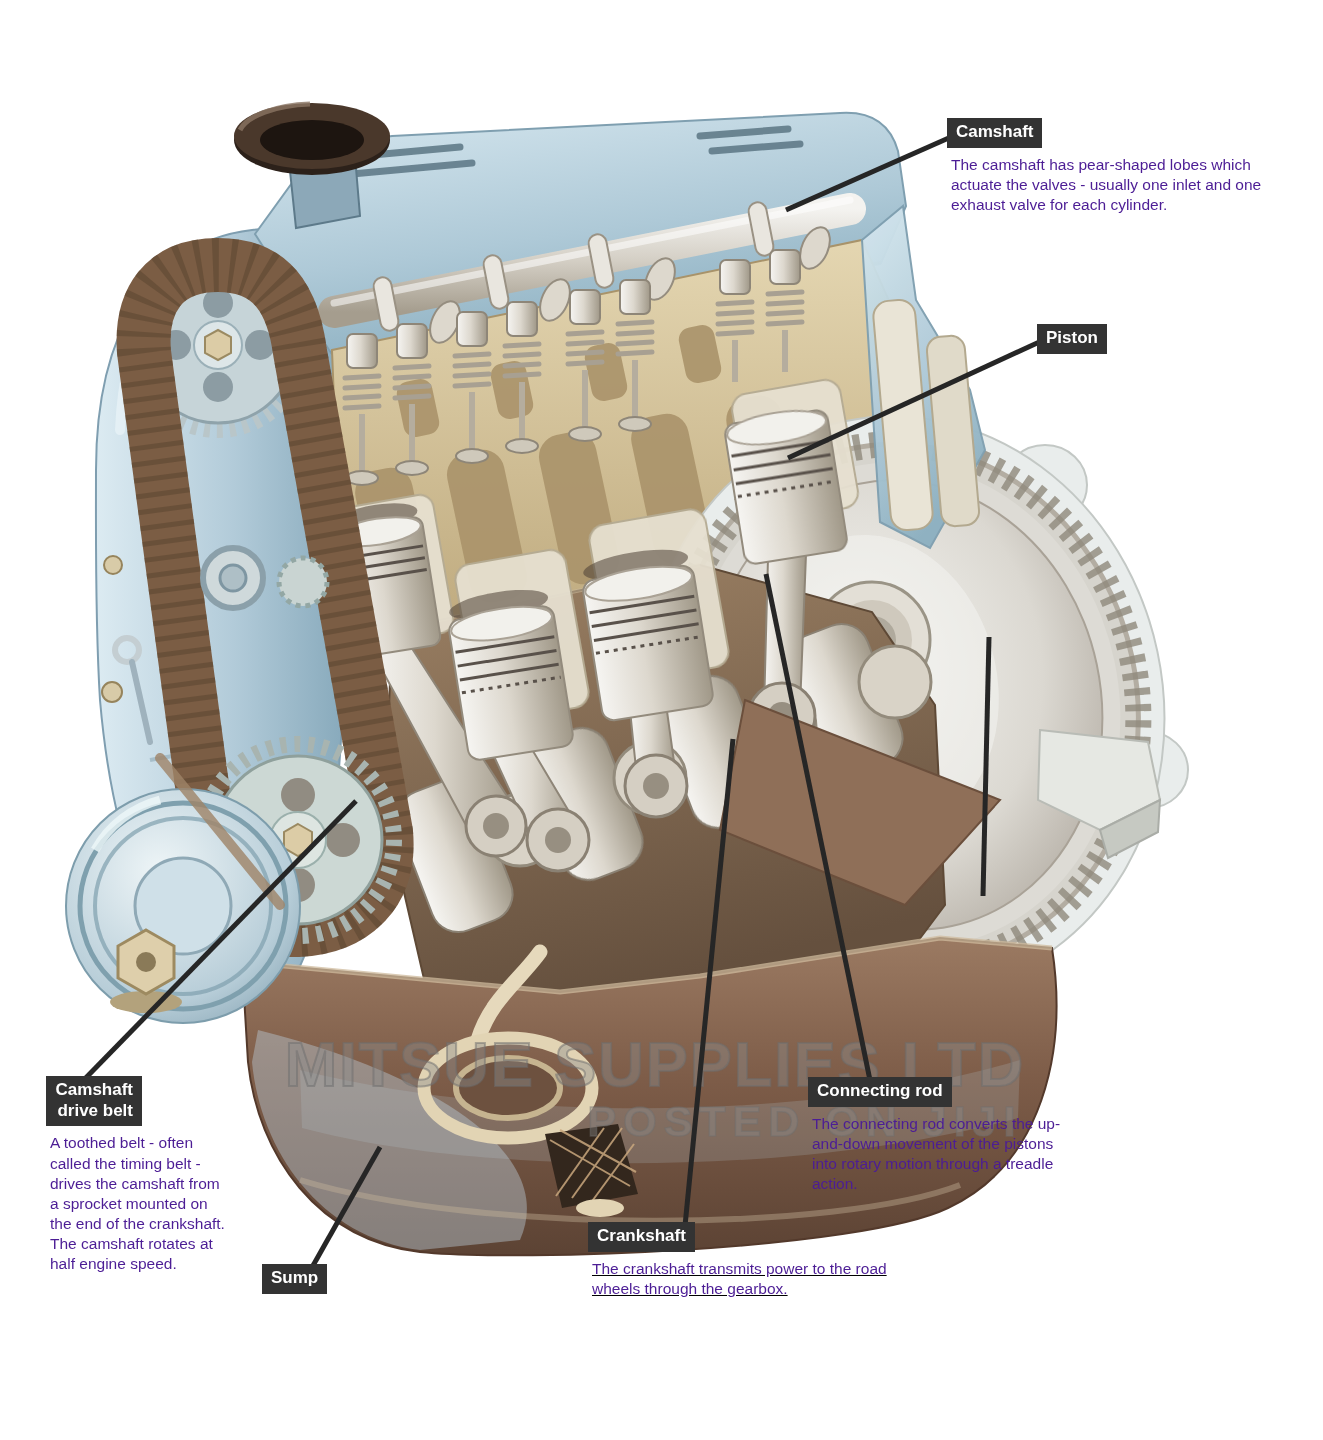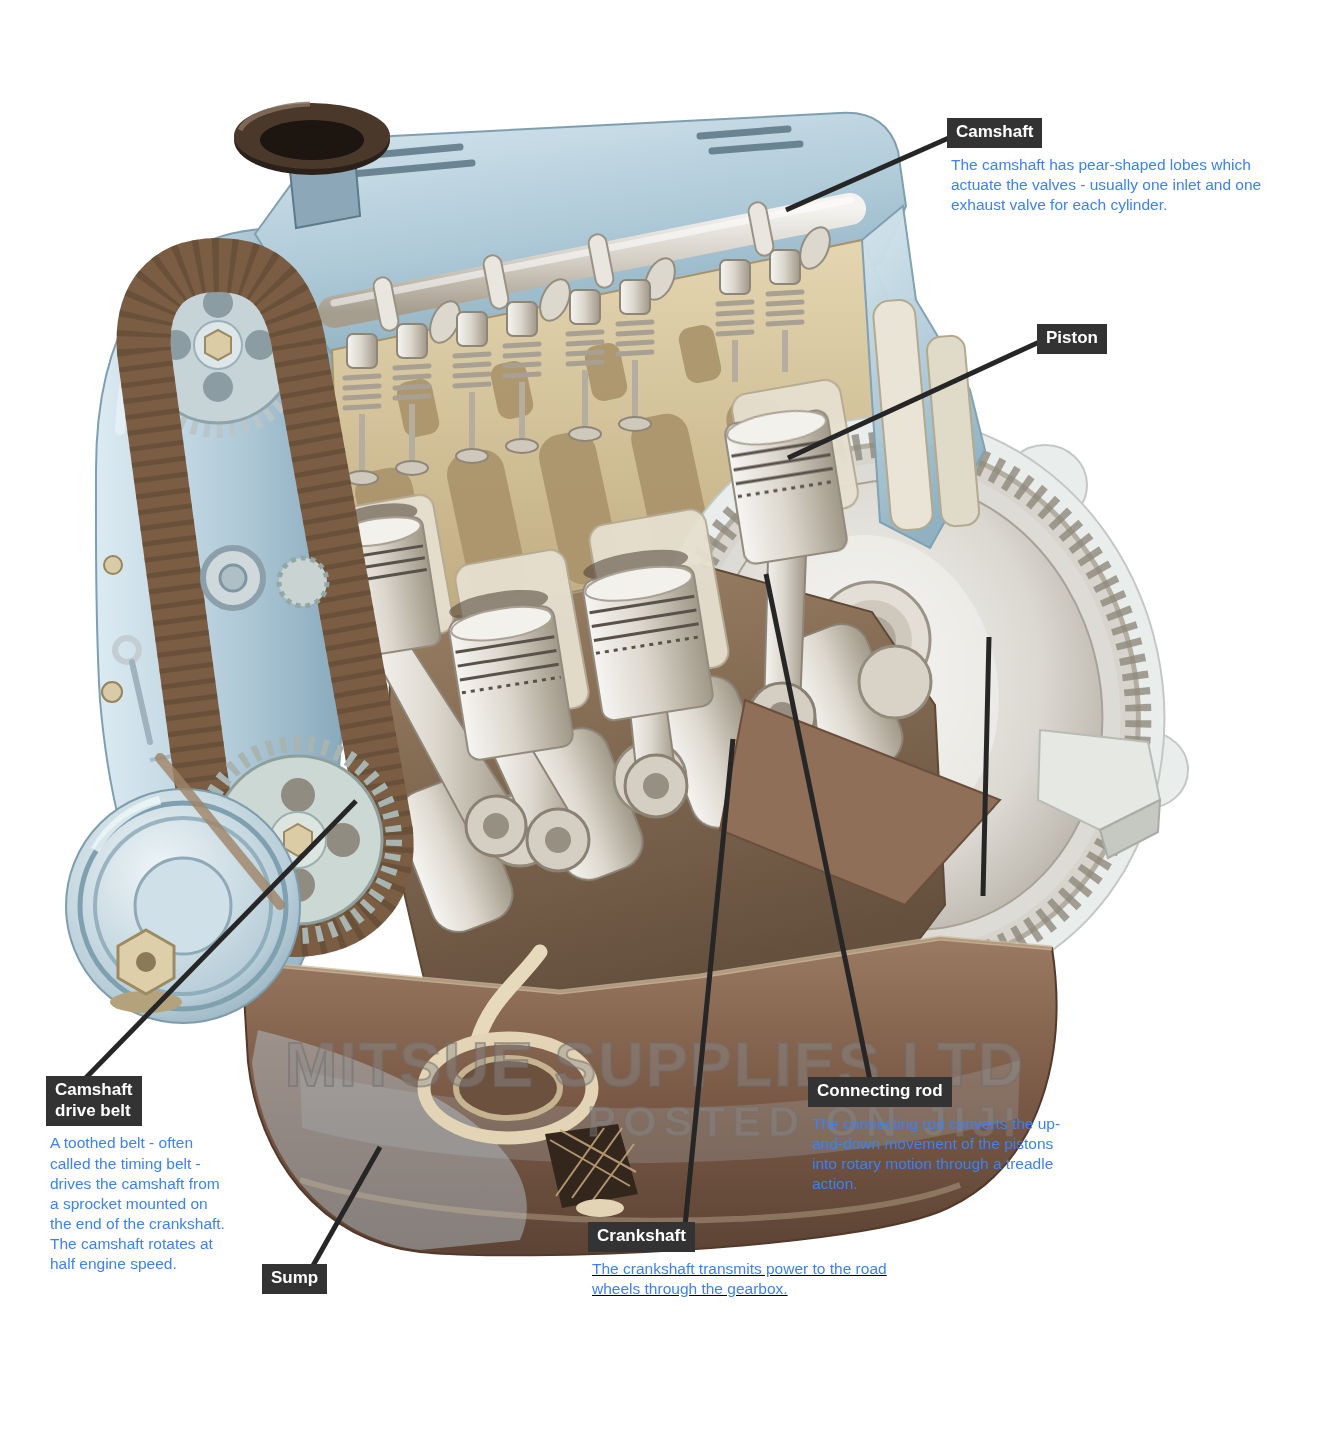--- a/index.html
+++ b/index.html
@@ -2,23 +2,23 @@
 <html><head>
 <meta charset="utf-8">
 <style>
   html,body{margin:0;padding:0;background:#ffffff;}
   .stage{position:relative;width:1323px;height:1440px;background:#ffffff;overflow:hidden;
          font-family:"Liberation Sans",sans-serif;}
   svg.art{position:absolute;left:0;top:0;z-index:1;}
   svg.leaders{position:absolute;left:0;top:0;z-index:5;pointer-events:none;}
   .callout{position:absolute;z-index:6;}
   .badge{display:inline-block;background:#333333;color:#ffffff;font-weight:700;
-         font-size:17px;line-height:1.22;padding:4px 9px 5px;}
+         font-size:17px;line-height:1.22;padding:4px 9px 5px;text-align:right;}
   .badge.two-line{max-width:78px;}
-  .callout .desc{font-size:15.5px;line-height:1.3;color:#3b82f6;margin:7px 0 0 4px;}
+  .callout .desc{font-size:15.5px;line-height:1.3;color:#4c1d95;margin:7px 0 0 4px;}
   #lab-camshaft{left:947px;top:118px;width:345px;}
   #lab-piston{left:1037px;top:324px;width:190px;}
   #lab-flywheel{left:974px;top:885px;width:348px;}
   #lab-conrod{left:808px;top:1077px;width:265px;}
   #lab-crank{left:588px;top:1222px;width:300px;text-decoration:underline;}
   #lab-crank .desc{}
   #lab-sump{left:262px;top:1264px;width:252px;}
   #lab-sump .desc{margin-left:10px;}
   #lab-belt{left:38px;top:1076px;width:186px;margin-left:8px;}
 </style>

